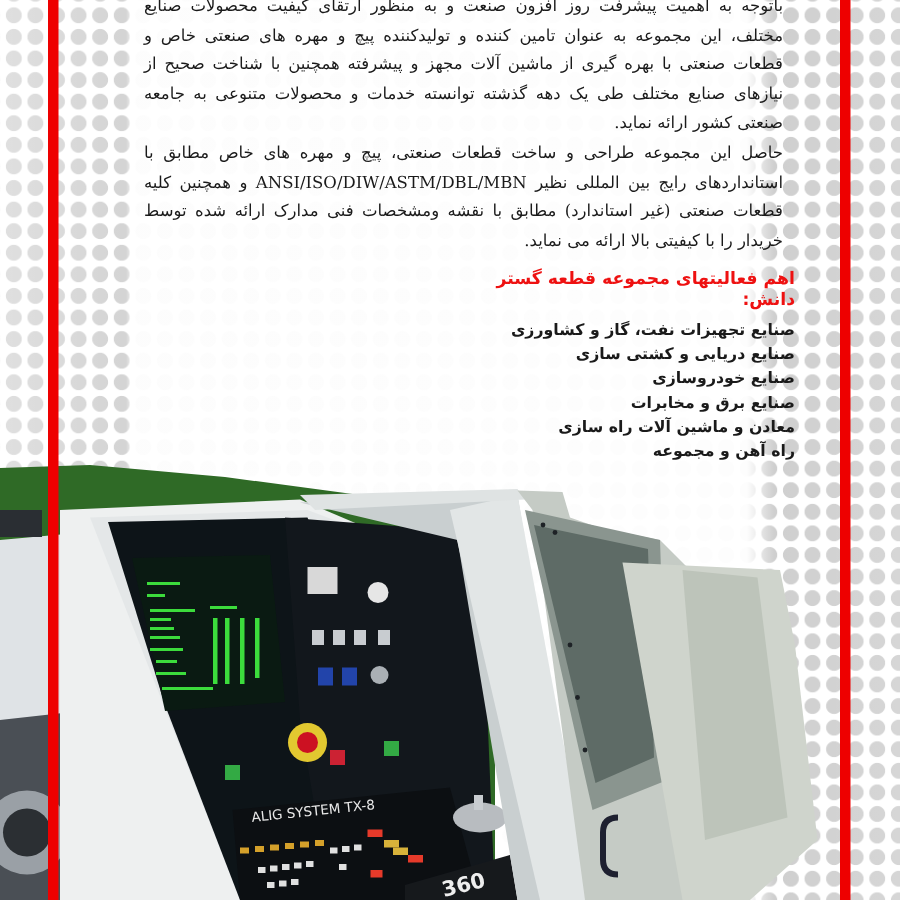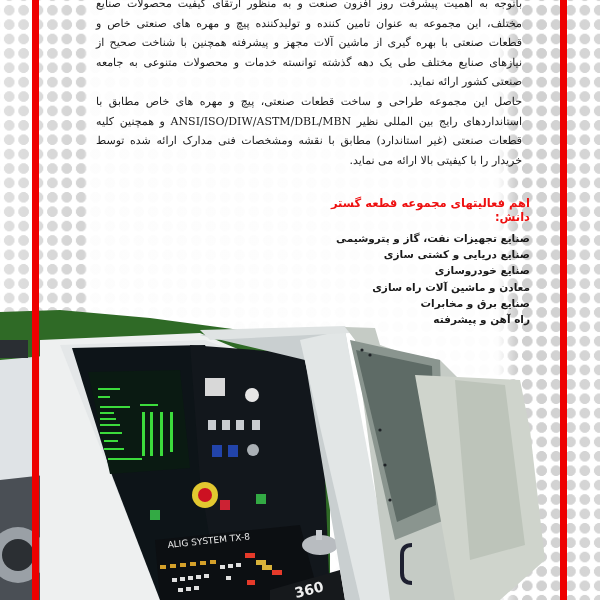--- a/index.html
+++ b/index.html
@@ -30,21 +30,21 @@
     font-family:"DejaVu Serif", serif; font-size:11px; line-height:19.6px;
     z-index:4;
   }
   .text-block p { margin:0; text-align-last:right; }
   .activities {
     position:absolute; left:300px; top:178px; width:230px;
     direction:rtl; text-align:right; z-index:4;
     font-family:"DejaVu Sans", sans-serif;
   }
   .activities h3 {
-    margin:18px 0 6px 0; font-size:11.5px; font-weight:bold; color:#ee1111;
+    margin:0 0 6px 0; font-size:11.5px; font-weight:bold; color:#ee1111;
   }
   .activities ul { list-style:none; margin:0; padding:0; }
   .activities li { font-size:10.5px; font-weight:bold; color:#1a1a1a; line-height:16.2px; }
 
   
   .photo { position:absolute; left:0; top:0; width:600px; height:600px; z-index:3; }
 </style>
 </head>
 <body>
 
@@ -52,26 +52,26 @@
 <div class="dots-fade"></div>
 
 <div class="text-block">
   <p>باتوجه به اهمیت پیشرفت روز افزون صنعت و به منظور ارتقای کیفیت محصولات صنایع مختلف، این مجموعه به عنوان تامین کننده و تولیدکننده پیچ و مهره های صنعتی خاص و قطعات صنعتی با بهره گیری از ماشین آلات مجهز و پیشرفته همچنین با شناخت صحیح از نیازهای صنایع مختلف طی یک دهه گذشته توانسته خدمات و محصولات متنوعی به جامعه صنعتی کشور ارائه نماید.</p>
   <p>حاصل این مجموعه طراحی و ساخت قطعات صنعتی، پیچ و مهره های خاص مطابق با استانداردهای رایج بین المللی نظیر ANSI/ISO/DIW/ASTM/DBL/MBN و همچنین کلیه قطعات صنعتی (غیر استاندارد) مطابق با نقشه ومشخصات فنی مدارک ارائه شده توسط خریدار را با کیفیتی بالا ارائه می نماید.</p>
 </div>
 
 <div class="activities">
   <h3>اهم فعالیتهای مجموعه قطعه گستر دانش:</h3>
   <ul>
-    <li>صنایع تجهیزات نفت، گاز و پتروشیمی</li>
+    <li>صنایع تجهیزات نفت، گاز و کشاورزی</li>
     <li>صنایع دریایی و کشتی سازی</li>
     <li>صنایع خودروسازی</li>
+    <li>صنایع برق و مخابرات</li>
     <li>معادن و ماشین آلات راه سازی</li>
-    <li>صنایع برق و مخابرات</li>
-    <li>راه آهن و پیشرفته</li>
+    <li>راه آهن و مجموعه</li>
   </ul>
 </div>
 
 <svg class="photo" viewBox="0 0 600 600" xmlns="http://www.w3.org/2000/svg">
 
   <polygon points="0,312 60,310 150,318 240,330 330,330 330,600 0,600" fill="#2f6a26"></polygon>
 
   <polygon points="0,360 55,355 60,600 0,600" fill="#dfe3e6"></polygon>
   <polygon points="0,480 45,475 60,600 0,600" fill="#4a4f55"></polygon>
   <circle cx="18" cy="555" r="28" fill="#9aa0a6"></circle>

